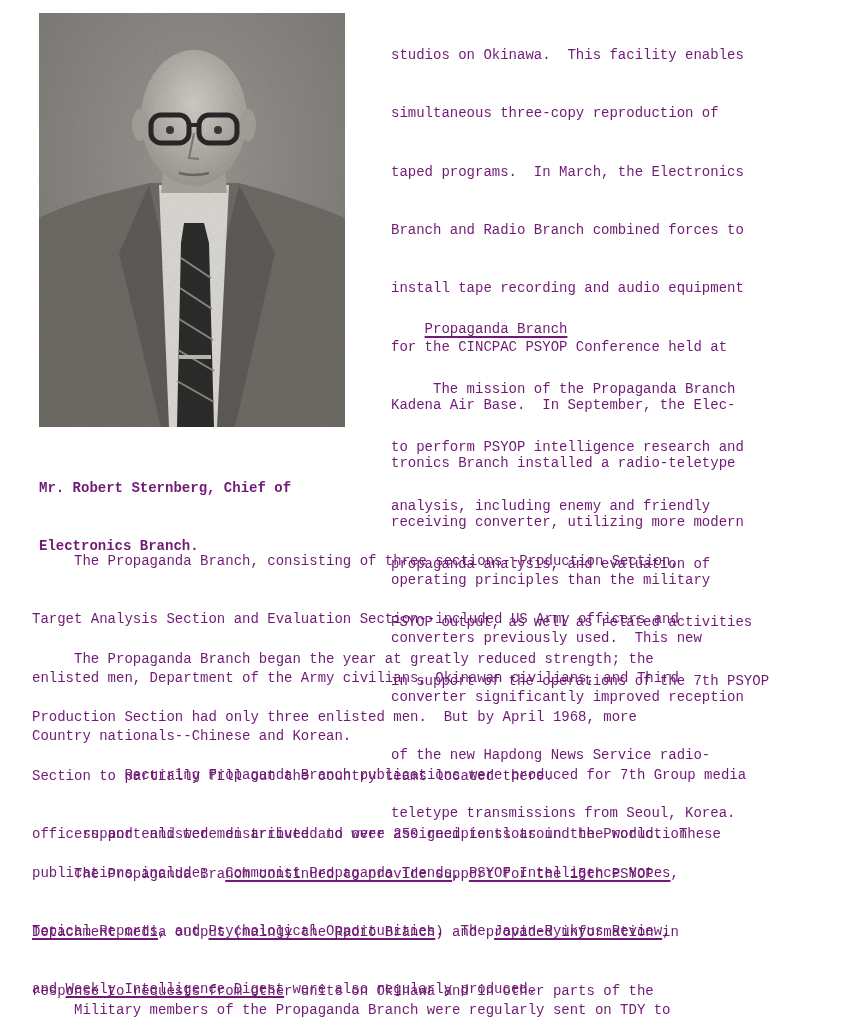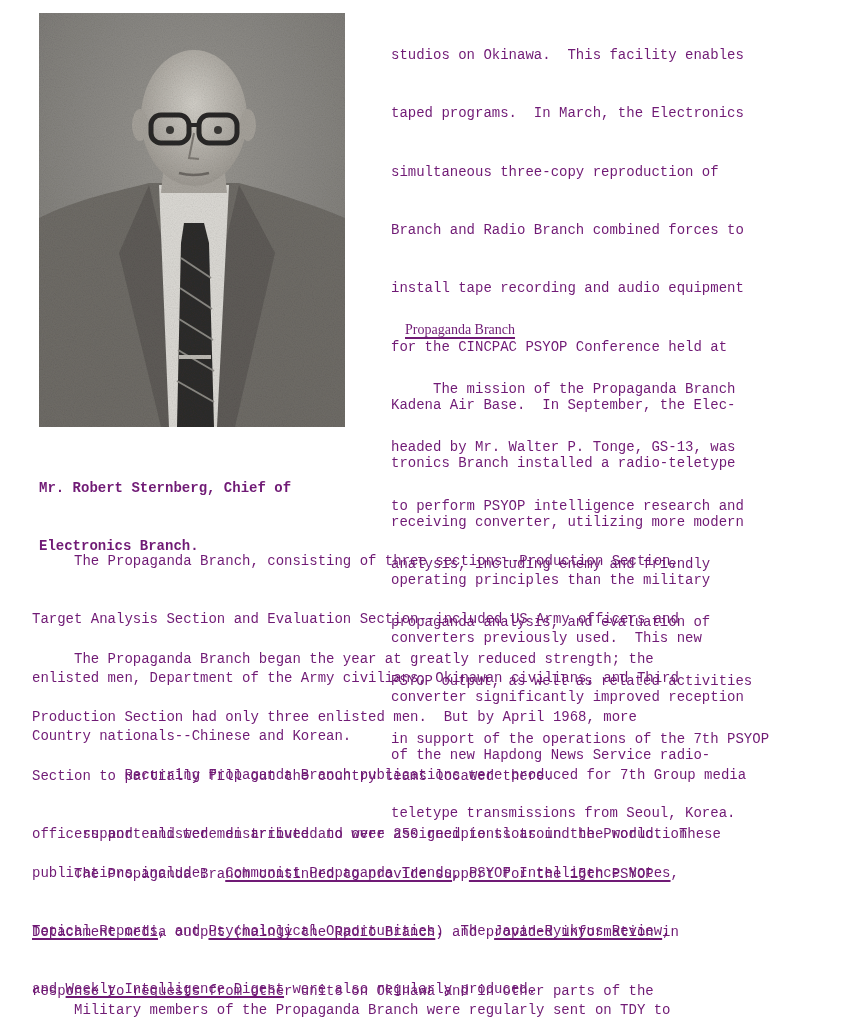--- a/index.html
+++ b/index.html
@@ -18,21 +18,21 @@
       letter-spacing: 0;
       color: #701a75;
     }
     .photo {
       position: absolute; left: 39px; top: 13px; width: 306px; height: 414px;
       background: #8a8a86; overflow: hidden;
     }
     .photo svg { display: block; width: 100%; height: 100%; }
     .caption { position: absolute; left: 39px; top: 440px; font-weight: bold; }
     .right-col { position: absolute; left: 391px; top: 7px; }
-    .heading { position: absolute; left: 391px; top: 301px; font-family: Liberation Serif, serif; }
+    .heading { position: absolute; left: 391px; top: 301px; }
     .u { text-decoration: underline; text-decoration-thickness: 1.5px; text-underline-offset: 3px; }
     .mission { position: absolute; left: 391px; top: 341px; }
     .body-block { position: absolute; left: 32px; }
     .line { display: block; height: 19.45px; }
   </style>
 </head>
 <body>
 
 <div class="page">
 
@@ -95,42 +95,41 @@
     </svg>
   </div>
 
   <div class="caption mono">
     <span class="line">Mr. Robert Sternberg, Chief of</span>
     <span class="line">Electronics Branch.</span>
   </div>
 
   <div class="right-col mono">
     <span class="line">studios on Okinawa.  This facility enables</span>
+    <span class="line">simultaneous three-copy reproduction of</span>
     <span class="line">taped programs.  In March, the Electronics</span>
-    <span class="line">simultaneous three-copy reproduction of</span>
     <span class="line">Branch and Radio Branch combined forces to</span>
     <span class="line">install tape recording and audio equipment</span>
     <span class="line">for the CINCPAC PSYOP Conference held at</span>
     <span class="line">Kadena Air Base.  In September, the Elec-</span>
     <span class="line">tronics Branch installed a radio-teletype</span>
     <span class="line">receiving converter, utilizing more modern</span>
     <span class="line">operating principles than the military</span>
     <span class="line">converters previously used.  This new</span>
     <span class="line">converter significantly improved reception</span>
     <span class="line">of the new Hapdong News Service radio-</span>
     <span class="line">teletype transmissions from Seoul, Korea.</span>
   </div>
 
   <div class="heading mono">
     <span class="u">Propaganda Branch</span>
   </div>
 
   <div class="mission mono">
     <span class="line">     The mission of the Propaganda Branch</span>
-    <span class="line">headed by Mr. Walter P. Tonge, GS-13, was</span>
     <span class="line">to perform PSYOP intelligence research and</span>
     <span class="line">analysis, including enemy and friendly</span>
     <span class="line">propaganda analysis, and evaluation of</span>
     <span class="line">PSYOP output, as well as related activities</span>
     <span class="line">in support of the operations of the 7th PSYOP</span>
   </div>
 
   <div class="body-block mono" style="top:513px;">
     <span class="line">     The Propaganda Branch, consisting of three sections--Production Section,</span>
     <span class="line">Target Analysis Section and Evaluation Section--included US Army officers and</span>

